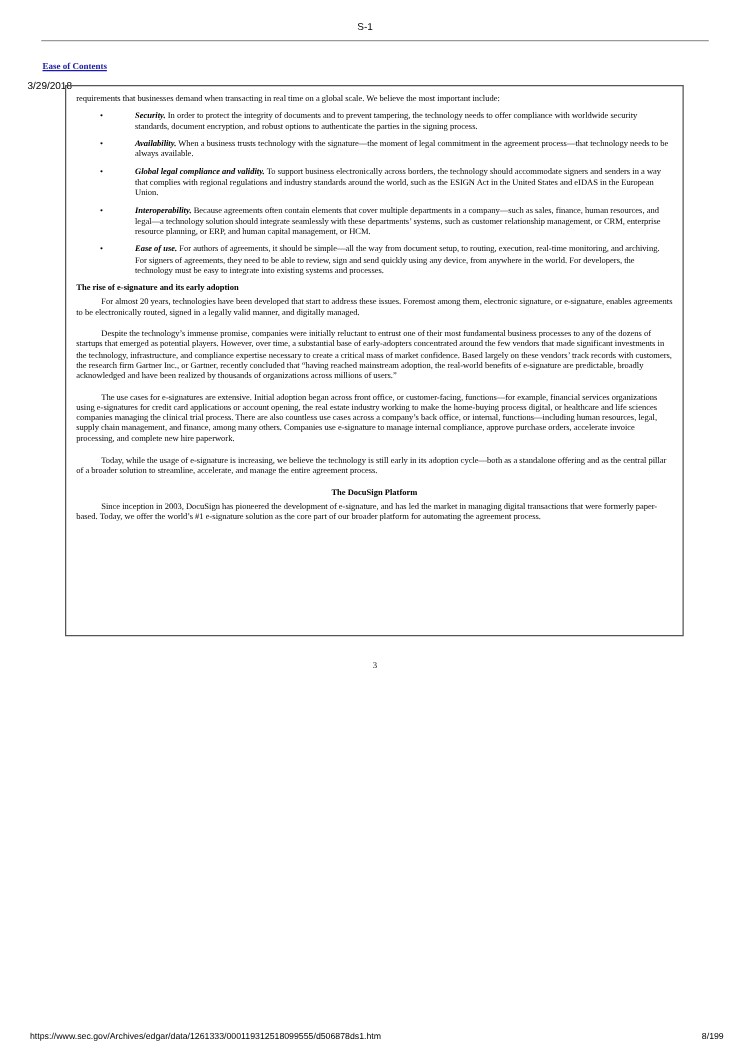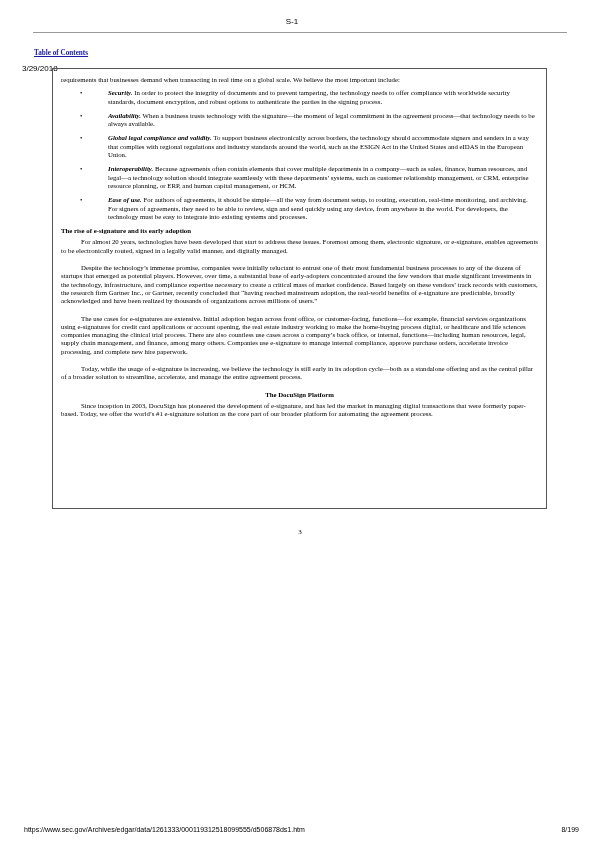--- a/index.html
+++ b/index.html
@@ -26,21 +26,21 @@
   </style>
 </head>
 <body>
 
 <div class="hdr">
   <span class="hdr-date">3/29/2018</span>
   <span class="hdr-title">S-1</span>
   <div class="hdr-rule"></div>
 </div>
 
-<a class="toc">Table of Contents</a>
+<a class="toc">Ease of Contents</a>
 
 <div class="box">
   <p class="intro">requirements that businesses demand when transacting in real time on a global scale. We believe the most important include:</p>
   <ul class="bul">
     <li><span class="dot">•</span><span class="term">Security.</span><span> In order to protect the integrity of documents and to prevent tampering, the technology needs to offer compliance with worldwide security standards, document encryption, and robust options to authenticate the parties in the signing process.</span></li>
     <li><span class="dot">•</span><span class="term">Availability.</span><span> When a business trusts technology with the signature—the moment of legal commitment in the agreement process—that technology needs to be always available.</span></li>
     <li><span class="dot">•</span><span class="term">Global legal compliance and validity.</span><span> To support business electronically across borders, the technology should accommodate signers and senders in a way that complies with regional regulations and industry standards around the world, such as the ESIGN Act in the United States and eIDAS in the European Union.</span></li>
     <li><span class="dot">•</span><span class="term">Interoperability.</span><span> Because agreements often contain elements that cover multiple departments in a company—such as sales, finance, human resources, and legal—a technology solution should integrate seamlessly with these departments’ systems, such as customer relationship management, or CRM, enterprise resource planning, or ERP, and human capital management, or HCM.</span></li>
     <li><span class="dot">•</span><span class="term">Ease of use.</span><span> For authors of agreements, it should be simple—all the way from document setup, to routing, execution, real-time monitoring, and archiving. For signers of agreements, they need to be able to review, sign and send quickly using any device, from anywhere in the world. For developers, the technology must be easy to integrate into existing systems and processes.</span></li>
   </ul>

